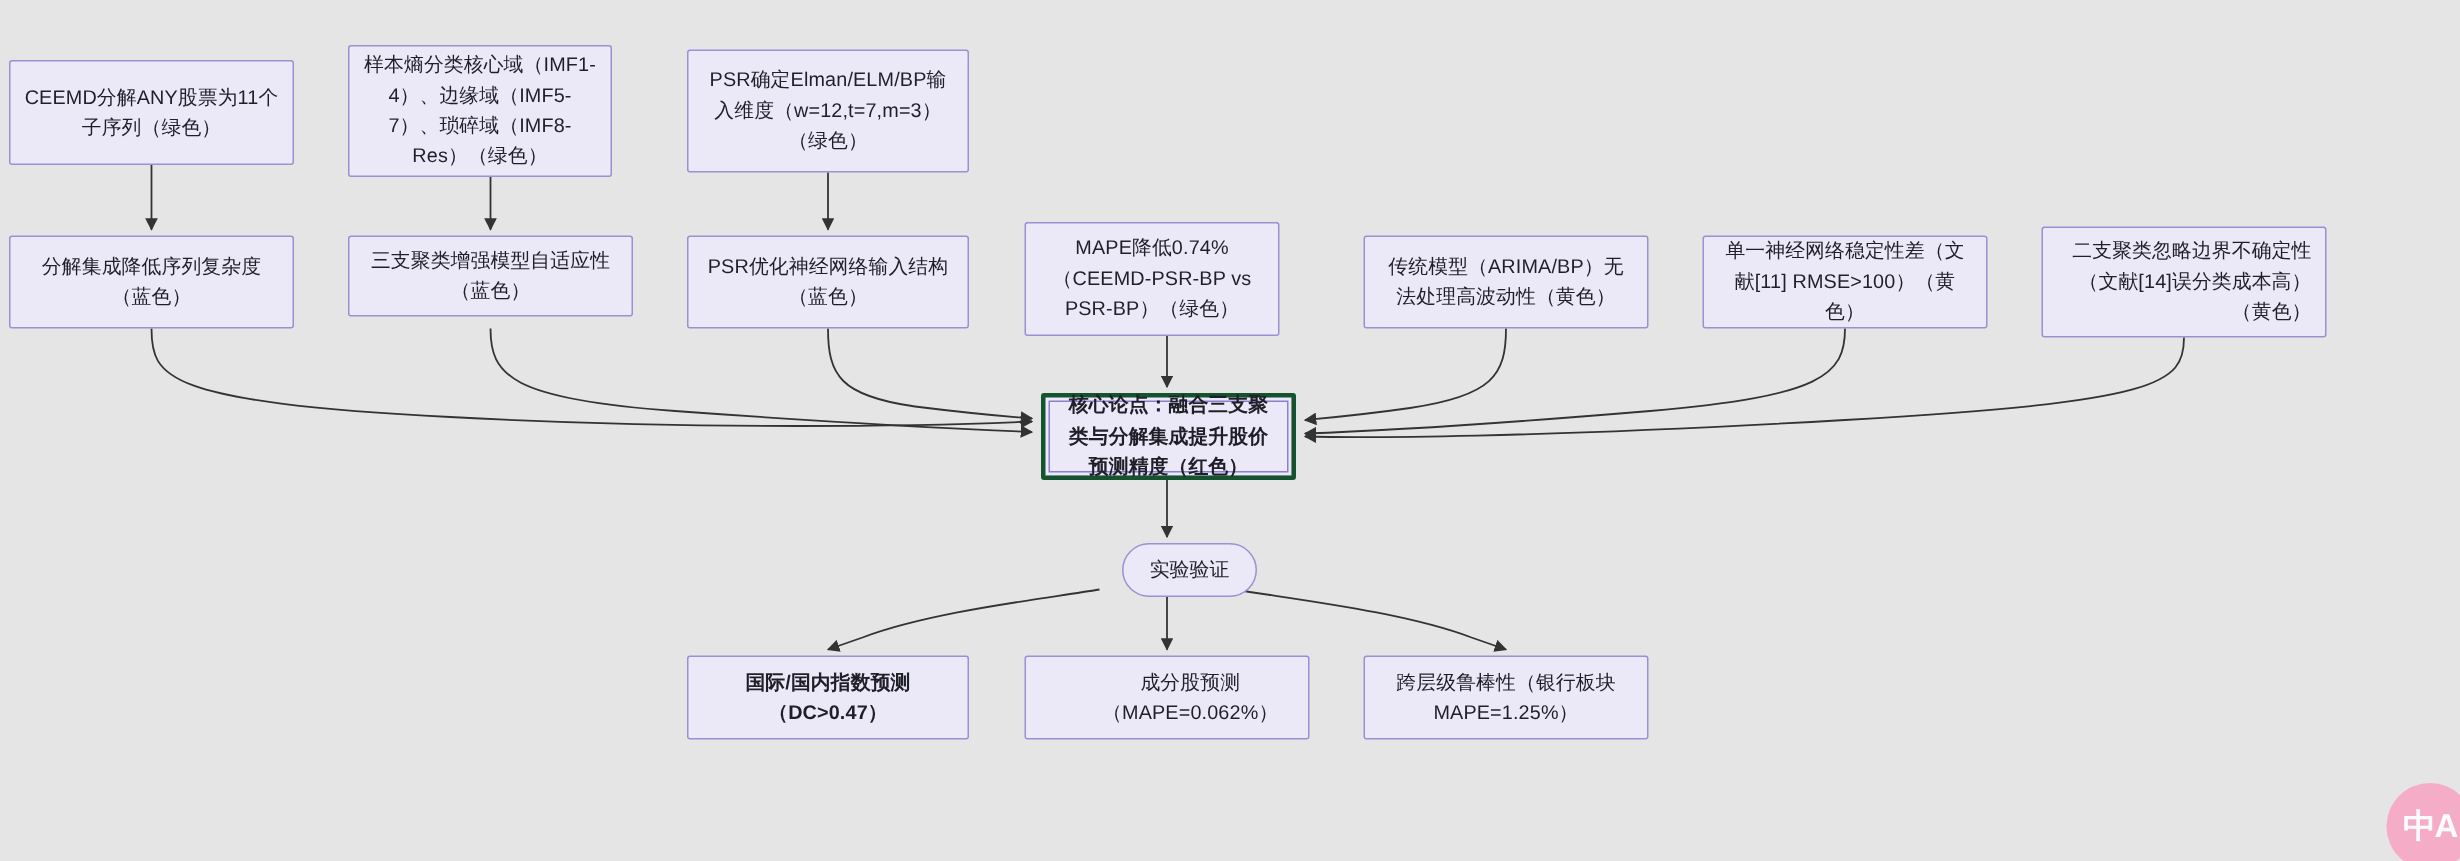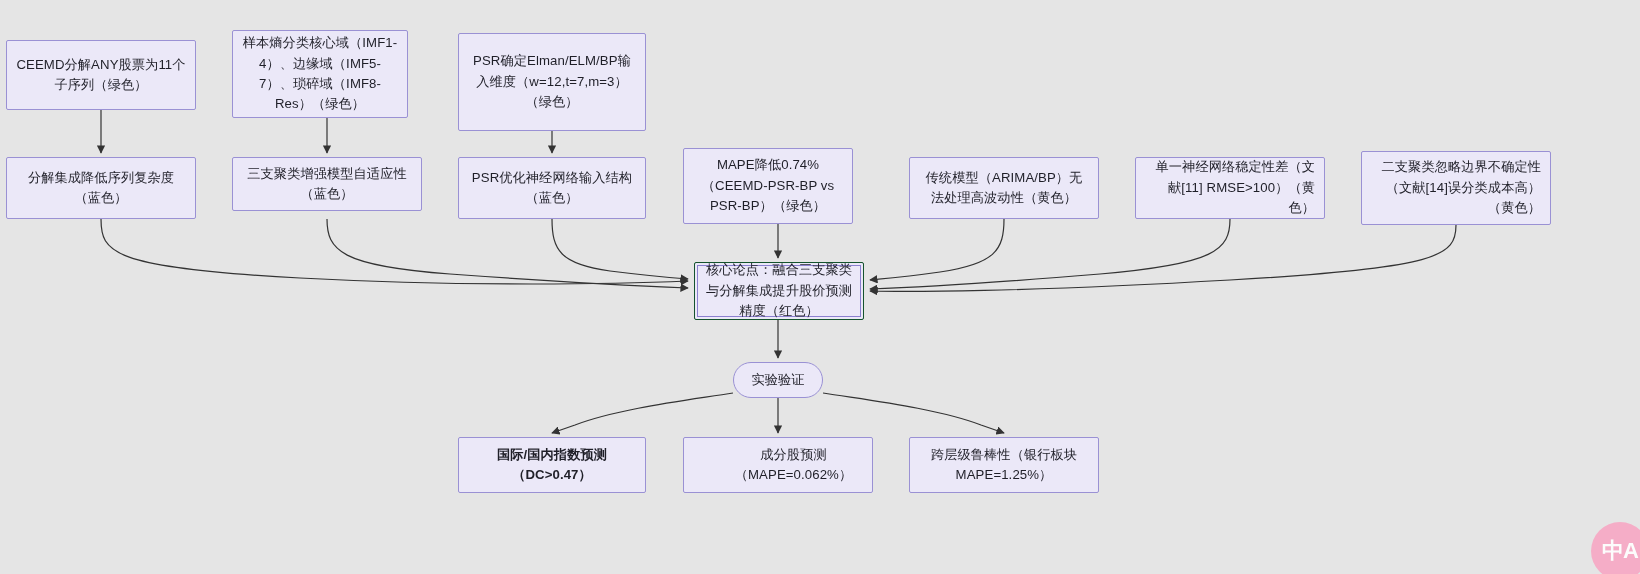--- a/index.html
+++ b/index.html
@@ -42,23 +42,24 @@
     letter-spacing: 0.1px;
     padding: 4px 9px;
     z-index: 2;
   }
   .node .label {
     display: block;
     width: 100%;
   }
   .node.core {
     background: #ebe8f8;
-    border: 1px solid #14532d;
+    border: 3px solid #14532d;
     box-shadow: inset 0 0 0 2px #ebe8f8, inset 0 0 0 3px #8b80cf;
     z-index: 3;
+    font-weight: bold;
   }
   .watermark {
     position: absolute;
     width: 58px;
     height: 58px;
     border-radius: 50%;
     background: #f7a8c4;
     display: flex;
     align-items: center;
     justify-content: center;
@@ -105,21 +106,21 @@
   </svg>
 
   <div class="node" style="left:6px; top:40px; width:190px; height:70px;">
     <span class="label">CEEMD分解ANY股票为11个子序列（绿色）</span>
   </div>
 
   <div class="node" style="left:232px; top:30px; width:176px; height:88px;">
     <span class="label">样本熵分类核心域（IMF1-4）、边缘域（IMF5-7）、琐碎域（IMF8-Res）（绿色）</span>
   </div>
 
-  <div class="node" style="left:458px; top:33px; width:188px; height:98px;">
+  <div class="node" style="left:458px; top:33px; width:188px; height:82px;">
     <span class="label">PSR确定Elman/ELM/BP输入维度（w=12,t=7,m=3）（绿色）</span>
   </div>
 
   <div class="node" style="left:6px; top:157px; width:190px; height:62px;">
     <span class="label">分解集成降低序列复杂度（蓝色）</span>
   </div>
 
   <div class="node" style="left:232px; top:157px; width:190px; height:54px;">
     <span class="label">三支聚类增强模型自适应性（蓝色）</span>
   </div>
@@ -129,33 +130,33 @@
   </div>
 
   <div class="node" style="left:683px; top:148px; width:170px; height:76px;">
     <span class="label">MAPE降低0.74%（CEEMD-PSR-BP vs PSR-BP）（绿色）</span>
   </div>
 
   <div class="node" style="left:909px; top:157px; width:190px; height:62px;">
     <span class="label">传统模型（ARIMA/BP）无法处理高波动性（黄色）</span>
   </div>
 
-  <div class="node" style="left:1135px; top:157px; width:190px; height:62px;text-align:right;">
+  <div class="node" style="left:1135px; top:157px; width:190px; height:62px;">
     <span class="label">单一神经网络稳定性差（文献[11] RMSE&gt;100）（黄色）</span>
   </div>
 
   <div class="node" style="left:1361px; top:151px; width:190px; height:74px;text-align:right;">
     <span class="label">二支聚类忽略边界不确定性（文献[14]误分类成本高）（黄色）</span>
   </div>
 
   <div class="node core" style="left:694px; top:262px; width:170px; height:58px;">
     <span class="label">核心论点：融合三支聚类与分解集成提升股价预测精度（红色）</span>
   </div>
 
-  <div class="node" style="left:733px; top:362px; width:90px; height:36px;border-radius:18px;">
+  <div class="node" style="left:748px; top:362px; width:90px; height:36px;border-radius:18px;">
     <span class="label">实验验证</span>
   </div>
 
   <div class="node" style="left:458px; top:437px; width:188px; height:56px;font-weight:bold;">
     <span class="label">国际/国内指数预测（DC&gt;0.47）</span>
   </div>
 
   <div class="node" style="left:683px; top:437px; width:190px; height:56px;padding-left:40px;">
     <span class="label">成分股预测（MAPE=0.062%）</span>
   </div>

